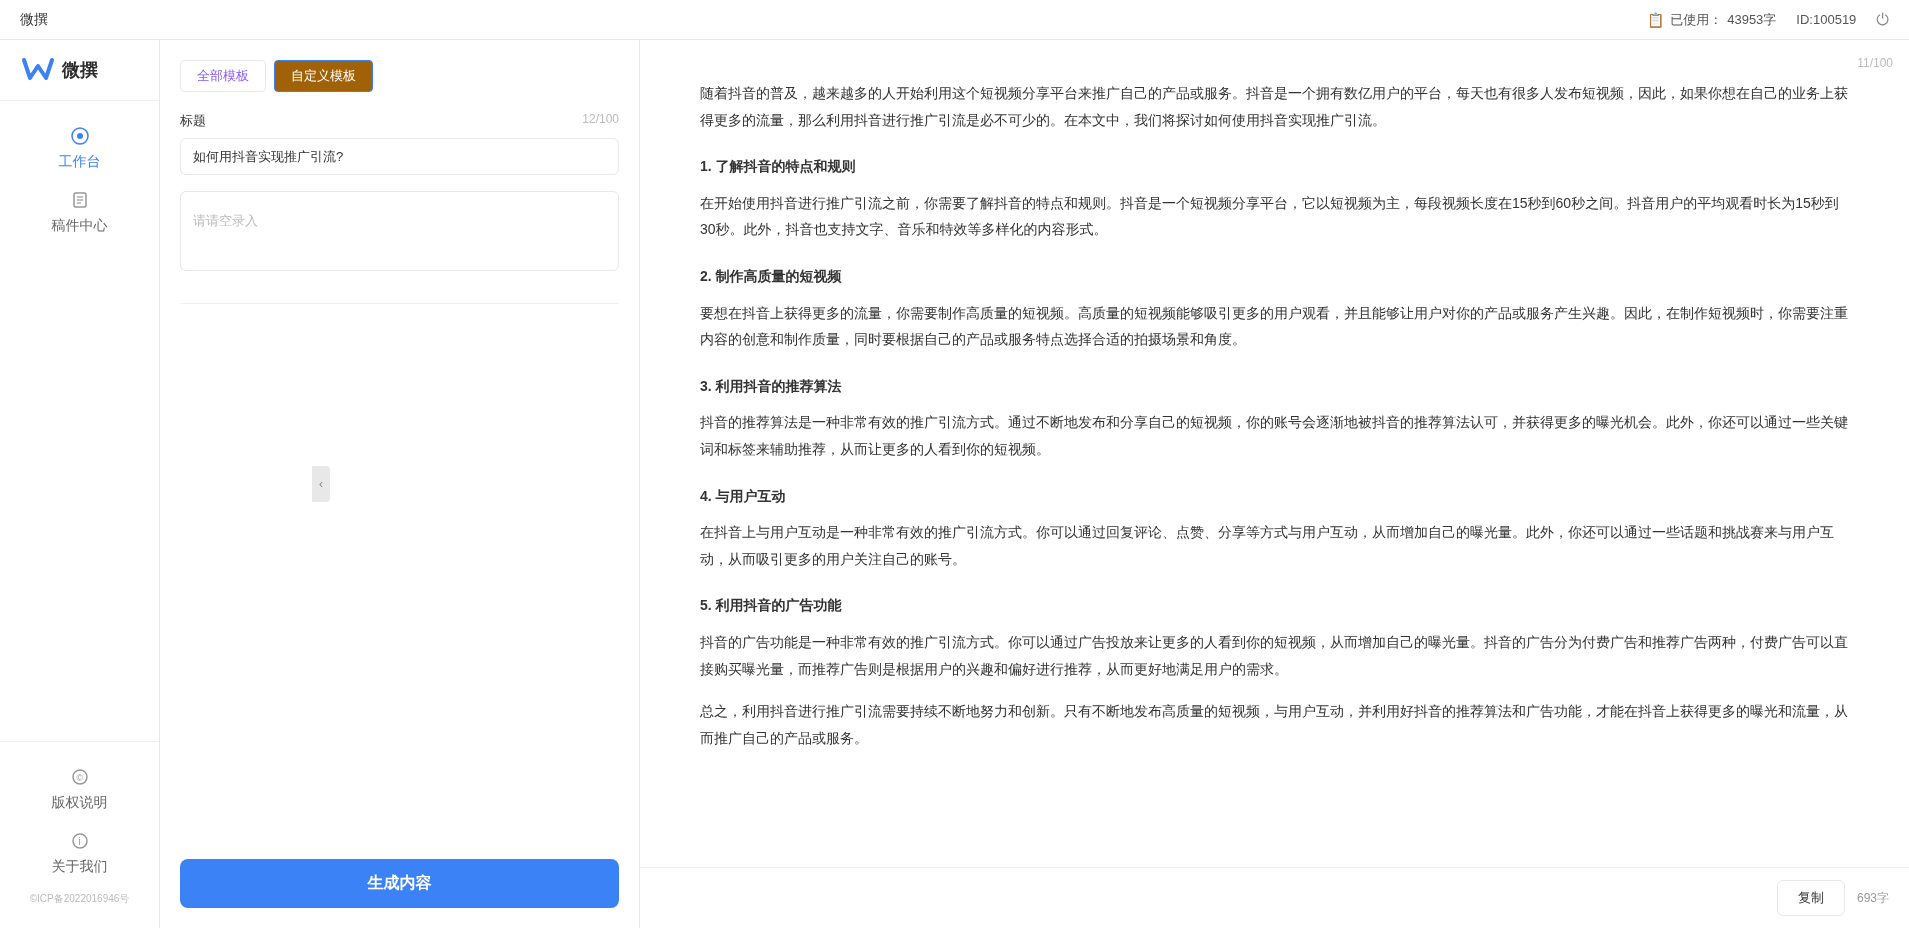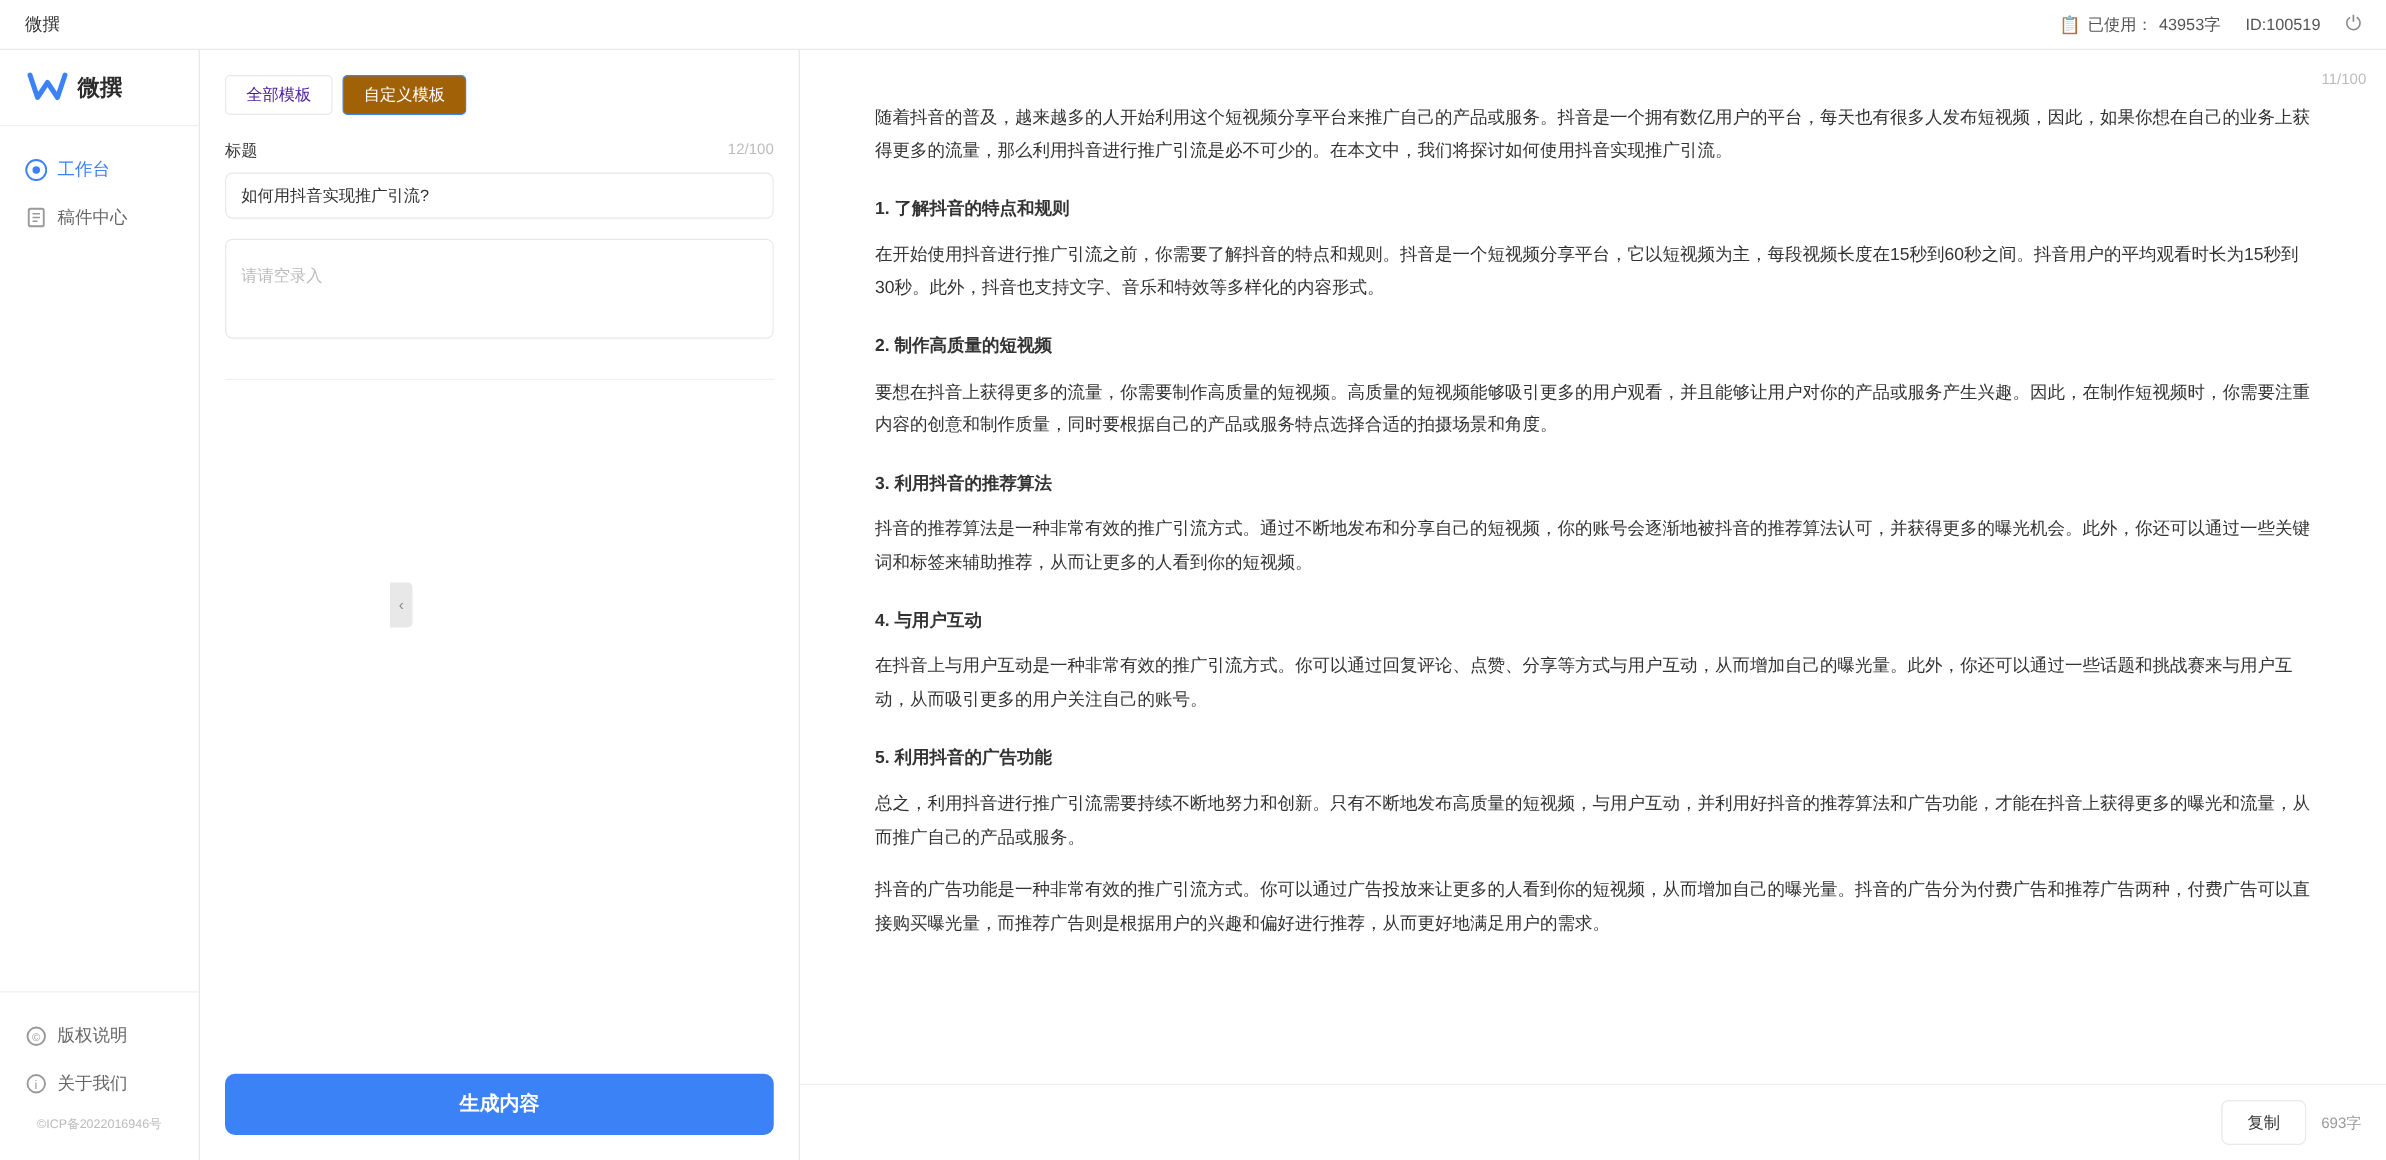--- a/index.html
+++ b/index.html
@@ -75,20 +75,21 @@
     .sidebar-item {
       display: flex;
       align-items: center;
       gap: 8px;
       padding: 10px 20px;
       cursor: pointer;
       color: #666;
       font-size: 14px;
       border-radius: 0;
       transition: background 0.2s;
+      flex-direction: column;
     }
     .sidebar-item.active { color: #3b82f6; }
     .sidebar-item .nav-icon {
       width: 18px;
       height: 18px;
       display: flex;
       align-items: center;
       justify-content: center;
       font-size: 16px;
     }
@@ -145,21 +146,21 @@
       gap: 8px;
       margin-bottom: 20px;
     }
     .tab-btn {
       padding: 6px 16px;
       border-radius: 4px;
       font-size: 13px;
       cursor: pointer;
       border: 1px solid #e8e8e8;
       background: #fff;
-      color: #4c1d95;
+      color: #8b5cf6;
     }
     .tab-btn.active {
       background: #a16207;
       color: #fff;
       border-color: #3b82f6;
     }
 
     .template-card {
       border: 1px solid #e8e8e8;
       border-radius: 8px;
@@ -433,22 +434,22 @@
         <p>随着抖音的普及，越来越多的人开始利用这个短视频分享平台来推广自己的产品或服务。抖音是一个拥有数亿用户的平台，每天也有很多人发布短视频，因此，如果你想在自己的业务上获得更多的流量，那么利用抖音进行推广引流是必不可少的。在本文中，我们将探讨如何使用抖音实现推广引流。</p>
             <p class="section-heading">1. 了解抖音的特点和规则</p>
             <p>在开始使用抖音进行推广引流之前，你需要了解抖音的特点和规则。抖音是一个短视频分享平台，它以短视频为主，每段视频长度在15秒到60秒之间。抖音用户的平均观看时长为15秒到30秒。此外，抖音也支持文字、音乐和特效等多样化的内容形式。</p>
             <p class="section-heading">2. 制作高质量的短视频</p>
             <p>要想在抖音上获得更多的流量，你需要制作高质量的短视频。高质量的短视频能够吸引更多的用户观看，并且能够让用户对你的产品或服务产生兴趣。因此，在制作短视频时，你需要注重内容的创意和制作质量，同时要根据自己的产品或服务特点选择合适的拍摄场景和角度。</p>
             <p class="section-heading">3. 利用抖音的推荐算法</p>
             <p>抖音的推荐算法是一种非常有效的推广引流方式。通过不断地发布和分享自己的短视频，你的账号会逐渐地被抖音的推荐算法认可，并获得更多的曝光机会。此外，你还可以通过一些关键词和标签来辅助推荐，从而让更多的人看到你的短视频。</p>
             <p class="section-heading">4. 与用户互动</p>
             <p>在抖音上与用户互动是一种非常有效的推广引流方式。你可以通过回复评论、点赞、分享等方式与用户互动，从而增加自己的曝光量。此外，你还可以通过一些话题和挑战赛来与用户互动，从而吸引更多的用户关注自己的账号。</p>
             <p class="section-heading">5. 利用抖音的广告功能</p>
+            <p>抖音的广告功能是一种非常有效的推广引流方式。你可以通过广告投放来让更多的人看到你的短视频，从而增加自己的曝光量。抖音的广告分为付费广告和推荐广告两种，付费广告可以直接购买曝光量，而推荐广告则是根据用户的兴趣和偏好进行推荐，从而更好地满足用户的需求。</p>
             <p>总之，利用抖音进行推广引流需要持续不断地努力和创新。只有不断地发布高质量的短视频，与用户互动，并利用好抖音的推荐算法和广告功能，才能在抖音上获得更多的曝光和流量，从而推广自己的产品或服务。</p>
-            <p>抖音的广告功能是一种非常有效的推广引流方式。你可以通过广告投放来让更多的人看到你的短视频，从而增加自己的曝光量。抖音的广告分为付费广告和推荐广告两种，付费广告可以直接购买曝光量，而推荐广告则是根据用户的兴趣和偏好进行推荐，从而更好地满足用户的需求。</p>
           </div>
       </div>
       <div class="article-footer">
         <button class="copy-btn">复制</button>
         <span class="word-count">693字</span>
       </div>
     </div>
 
   </div>
 </div>

